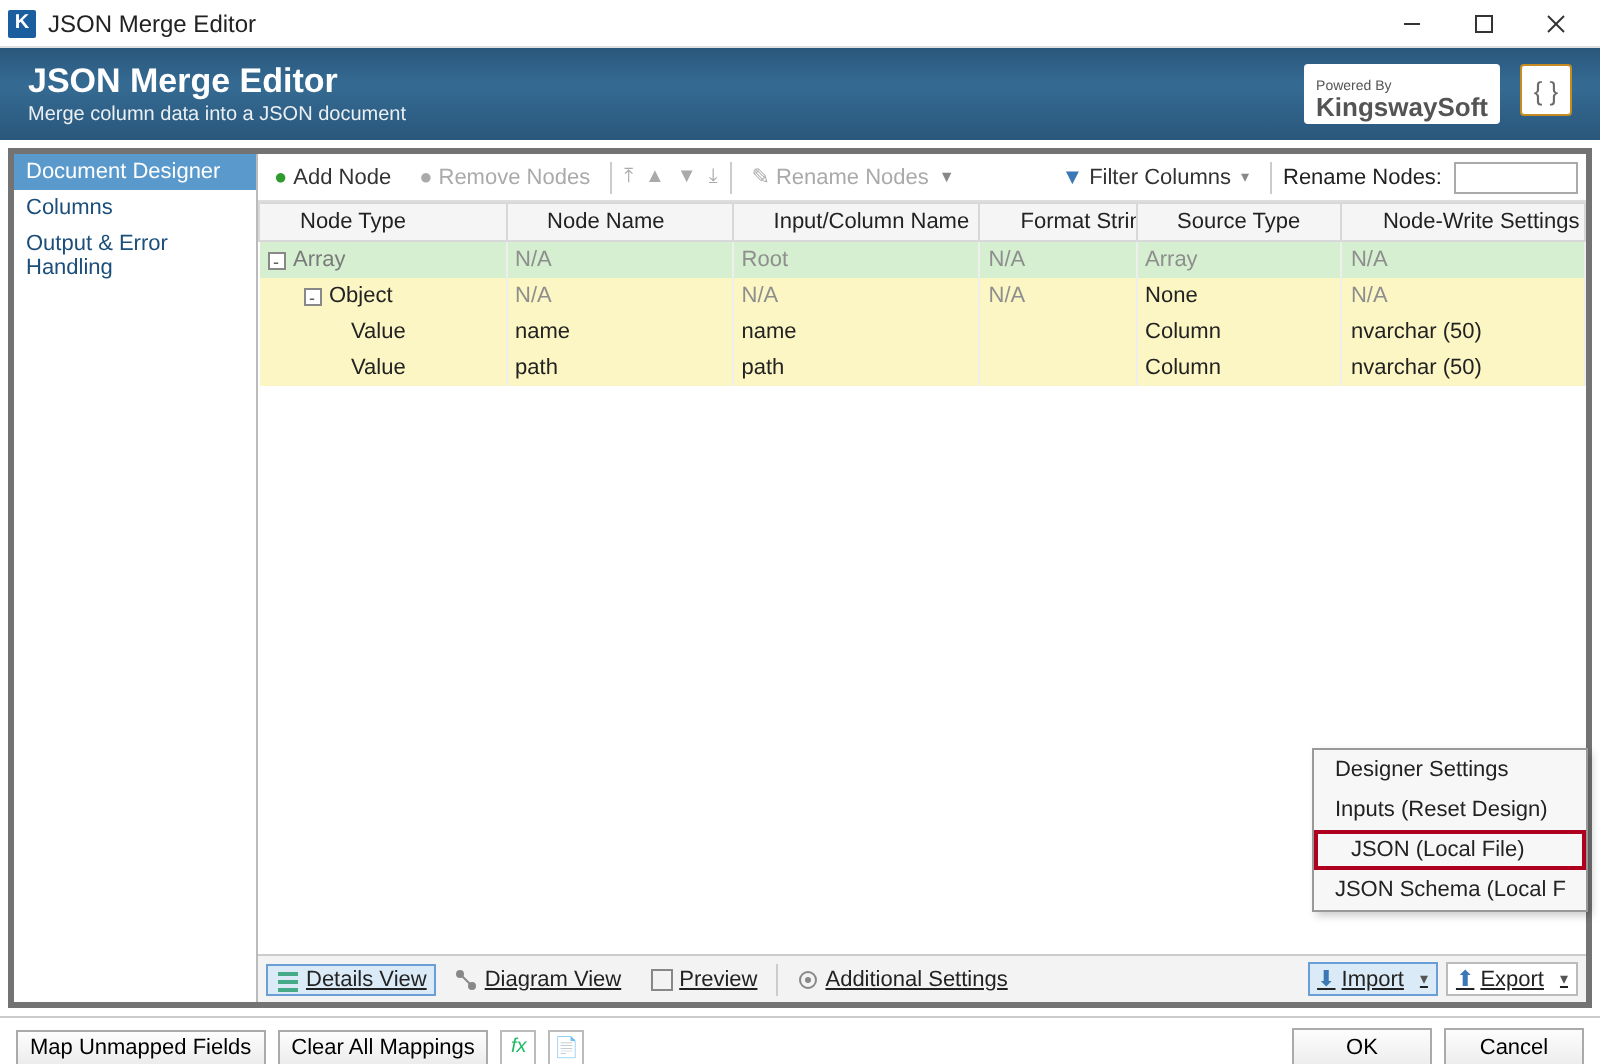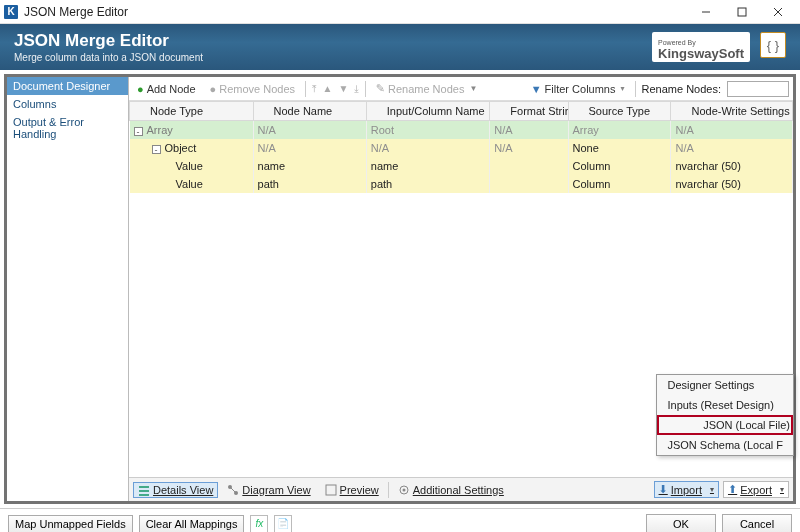--- a/index.html
+++ b/index.html
@@ -51,21 +51,21 @@
 .viewbar { display: flex; align-items: center; gap: 4px; padding: 2px 4px; border-top: 1px solid #ccc; height: 24px; background:#f3f3f3;text-decoration:underline; }
 .vb-btn { display: flex; align-items: center; gap: 3px; font-size: 11px; padding: 1px 4px; border: 1px solid transparent; }
 .vb-btn.active { border: 1px solid #6b9ed6; background: #dbeaf7; }
 .vb-btn .vicon { width: 12px; height: 12px; display:inline-block; }
 .viewbar .right-group { margin-left: auto; display: flex; gap: 4px; }
 .split-btn { display: flex; align-items: center; border: 1px solid #bbb; background:#fff; font-size:11px; padding: 1px 4px 1px 4px; }
 .split-btn .dd { font-size: 8px; margin-left: 4px; color:#555; padding-left:4px; }
 
 .popup-menu { position: absolute; right: 6px; bottom: 76px; background: #f7f7f7; border: 1px solid #999; box-shadow: 2px 2px 4px rgba(0,0,0,.2); font-size: 11px; min-width: 128px; }
 .popup-menu .mitem { padding: 4px 10px; white-space: nowrap; }
-.popup-menu .mitem.hl { border: 2px solid #b00020; padding: 2px 1px; text-align: right; }
+.popup-menu .mitem.hl { border: 2px solid #b00020; padding: 2px 16px; }
 
 .bottom-bar { display: flex; align-items: center; gap: 6px; padding: 4px 8px; border-top: 1px solid #ccc; height: 30px; }
 .btn { border: 1px solid #aaa; background: linear-gradient(#fdfdfd,#ececec); padding: 3px 10px; font-size: 11px; }
 .btn.small { padding: 2px 6px; }
 .btn-spacer { flex: 1; }
 .fx-icon { width: 18px; height: 18px; border: 1px solid #bbb; display:flex; align-items:center; justify-content:center; font-style: italic; font-size: 10px; color:#2b6; background:#fff; }
 .doc-icon { width: 18px; height: 18px; border: 1px solid #bbb; display:flex; align-items:center; justify-content:center; font-size:10px; background:#fff; }
 svg { display:block; }
 </style>
 </head>

